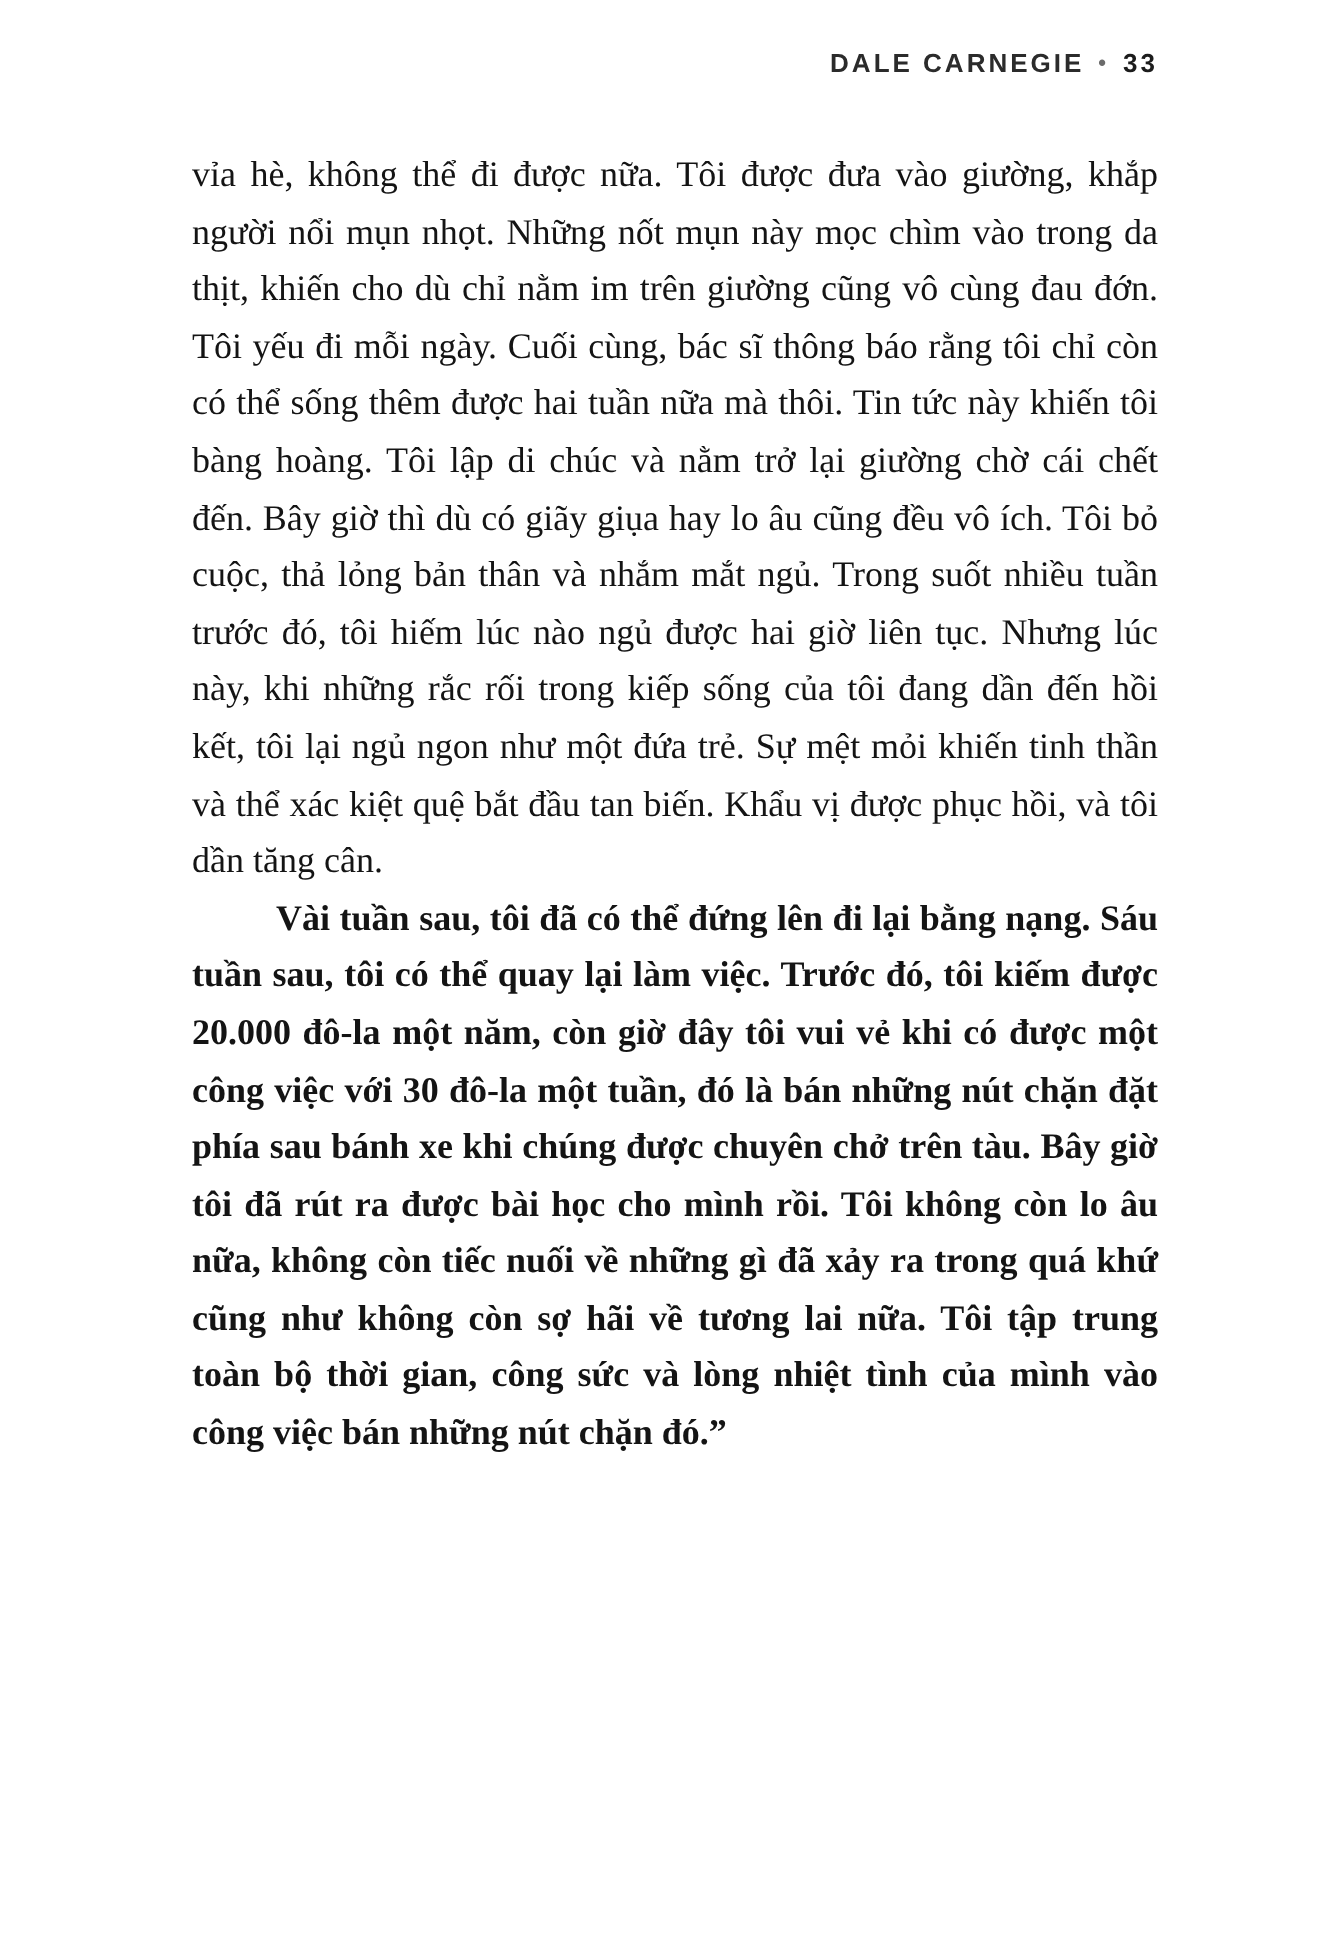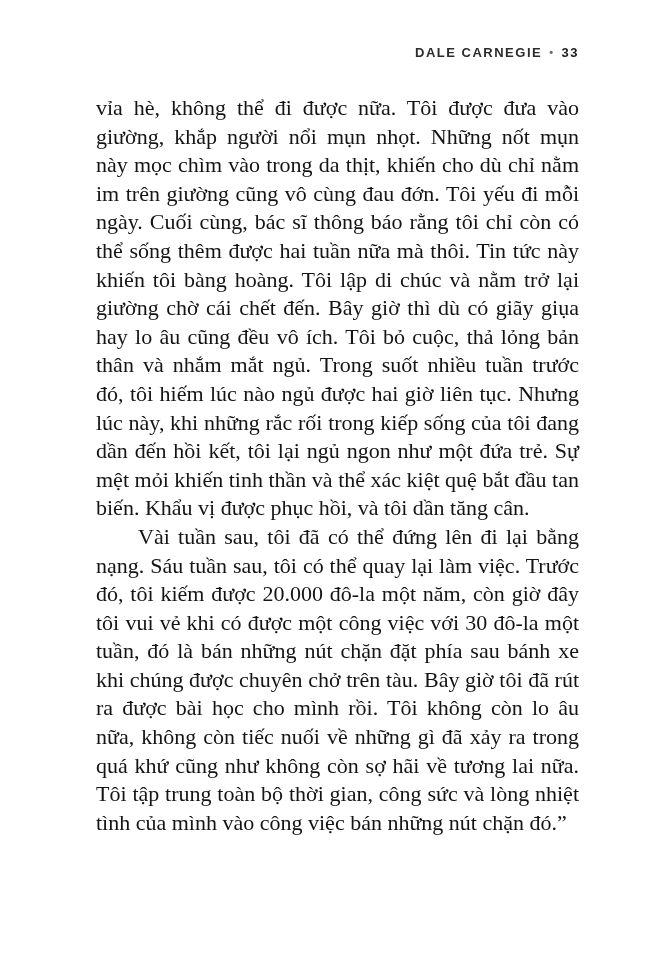--- a/index.html
+++ b/index.html
@@ -6,21 +6,21 @@
     margin: 0;
     padding: 0;
     background: #ffffff;
   }
   .page {
     position: relative;
     width: 663px;
     height: 969px;
     background: #ffffff;
     box-sizing: border-box;
-    padding: 45px 84px 0 96px;
+    padding: 24px 84px 0 96px;
     overflow: hidden;
   }
   .running-head {
     font-family: "Liberation Sans", sans-serif;
     font-size: 13px;
     font-weight: bold;
     letter-spacing: 1.5px;
     color: #2b2b2b;
     text-align: right;
     margin-bottom: 34px;
@@ -30,31 +30,32 @@
     color: #6b6b6b;
     margin: 0 7px;
     font-size: 11px;
     vertical-align: 1px;
   }
   .running-head .page-num {
     color: #1c1c1c;
   }
   .body-text {
     font-family: "Liberation Serif", serif;
-    font-size: 22px;
+    font-size: 18px;
     line-height: 28.6px;
     color: #141414;
     text-align: justify;
   }
   .body-text p {
     margin: 0;
     padding: 0;
   }
   .body-text p.indent {
     text-indent: 42px;
+    font-weight: bold;
   }
 </style>
 </head>
 <body>
 
 <div class="page">
 
   <div class="running-head">
     <span>DALE CARNEGIE</span><span class="sep">•</span><span class="page-num">33</span>
   </div>

